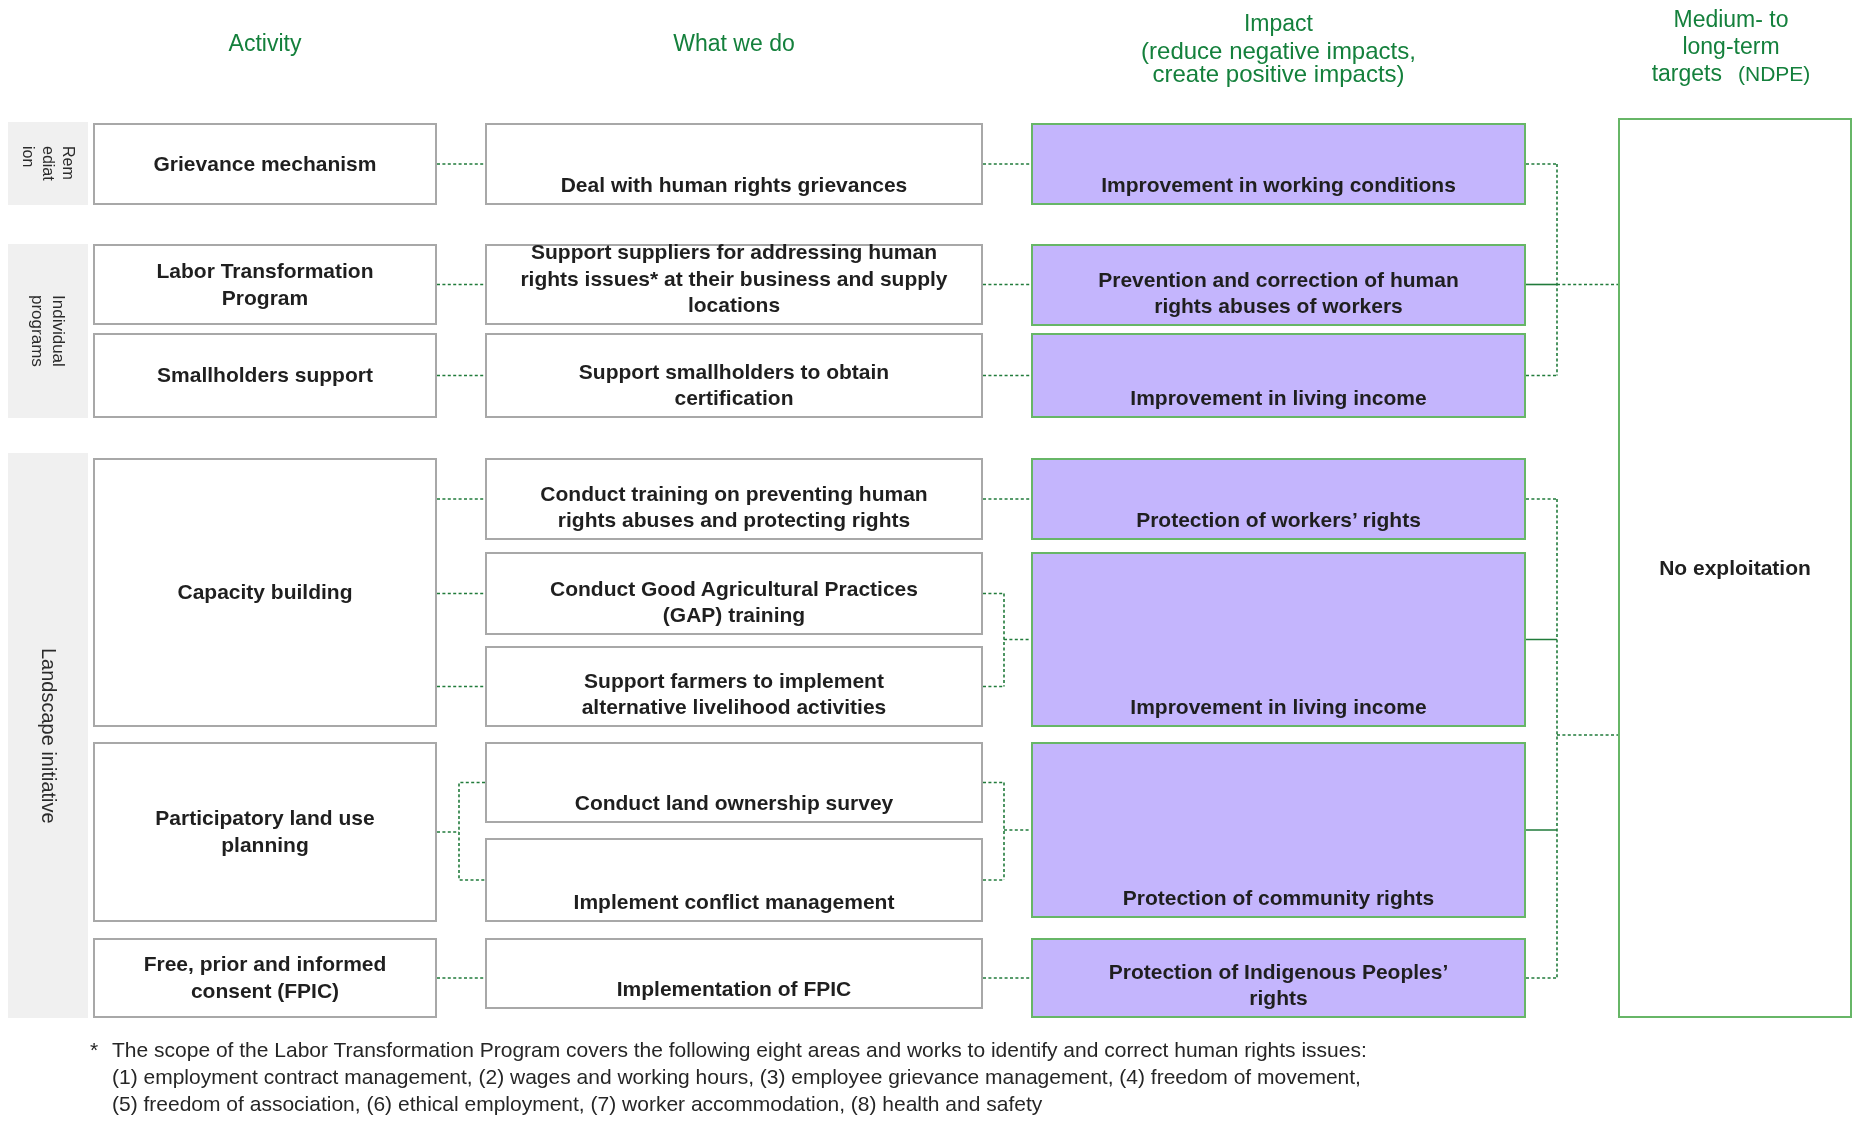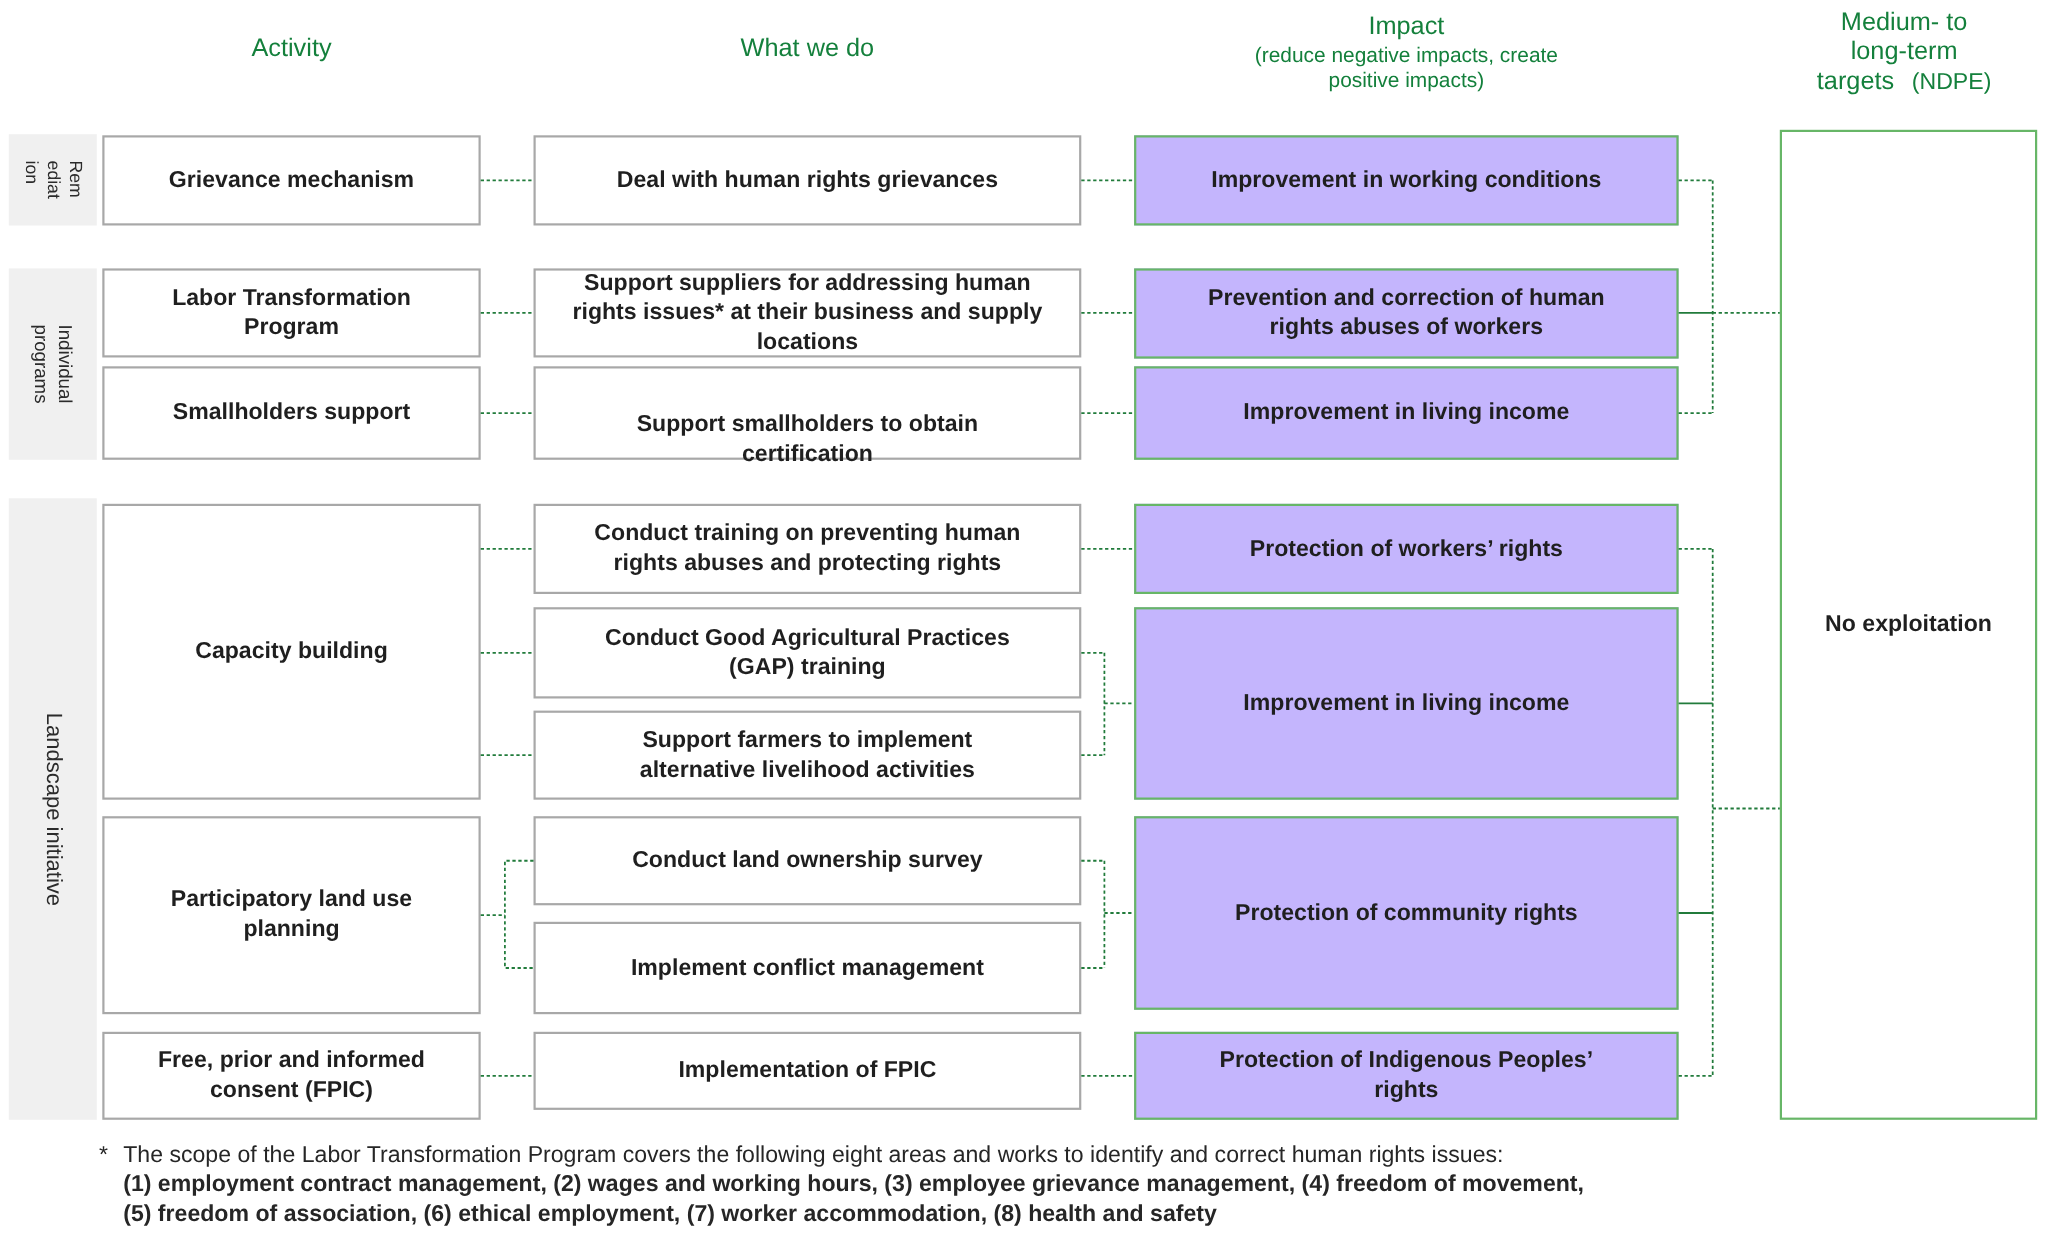--- a/index.html
+++ b/index.html
@@ -1,38 +1,38 @@
 <!DOCTYPE html>
 <html><head>
 <meta charset="utf-8">
 <style>
   html,body{margin:0;padding:0;background:#fff;}
   .canvas{position:relative;width:1862px;height:1122px;background:#fff;overflow:hidden;
           font-family:"Liberation Sans",sans-serif;color:#1f1f1f;}
   .hdr{position:absolute;color:#14803c;text-align:center;}
   .hdr-main{font-size:23px;font-weight:500;line-height:27px;}
-  .hdr-sub{font-size:19px;font-weight:500;line-height:23px;margin:2px auto 0;}
+  .hdr-sub{font-size:24px;font-weight:500;line-height:23px;margin:2px auto 0;}
   .targets-hdr{white-space:pre-line;font-size:23px;font-weight:500;line-height:27px;}
   .ndpe{font-size:21px;margin-left:16px;}
   .box{position:absolute;display:flex;align-items:center;justify-content:center;text-align:center;
        font-size:21px;line-height:1.27;background:#fff;border:2px solid #a8a8a8;
        box-sizing:border-box;padding:4px 24px;font-weight:bold;}
-  .box.wwd,.box.impact{padding:16px 28px;}
+  .box.wwd,.box.impact{padding:4px 28px;align-items:flex-end;}
   .box.impact{background:#c4b5fd;border-color:#67b667;}
   .box.target{background:#fff;border-color:#67b667;}
   .box span{display:inline-block;}
   .grp{position:absolute;background:#f0f0f0;display:flex;align-items:center;justify-content:center;}
   .grp span{writing-mode:vertical-rl;white-space:pre-line;color:#2b2b2b;line-height:1.25;}
   svg.conn{position:absolute;left:0;top:0;pointer-events:none;}
   svg.conn path{fill:none;stroke:#217b3b;stroke-width:1.6;}
   svg.conn path.dash{stroke-dasharray:3 2.4;}
   .footnote{position:absolute;left:90px;top:1036px;width:1760px;font-size:21px;line-height:27px;color:#262626;}
   .fn-l1{position:relative;padding-left:22px;}
   .fn-marker{position:absolute;left:0;top:0;}
-  .fn-ln{padding-left:22px;font-weight:bold;}
+  .fn-ln{padding-left:22px;}
 </style>
 </head>
 <body>
 
 <div class="canvas">
 
   <div class="hdr hdr-main" style="left:93px;top:30px;width:344px;">Activity</div>
   <div class="hdr hdr-main" style="left:485px;top:30px;width:498px;">What we do</div>
   <div class="hdr" style="left:1031px;top:10px;width:495px;">
     <div class="hdr-main">Impact</div>

